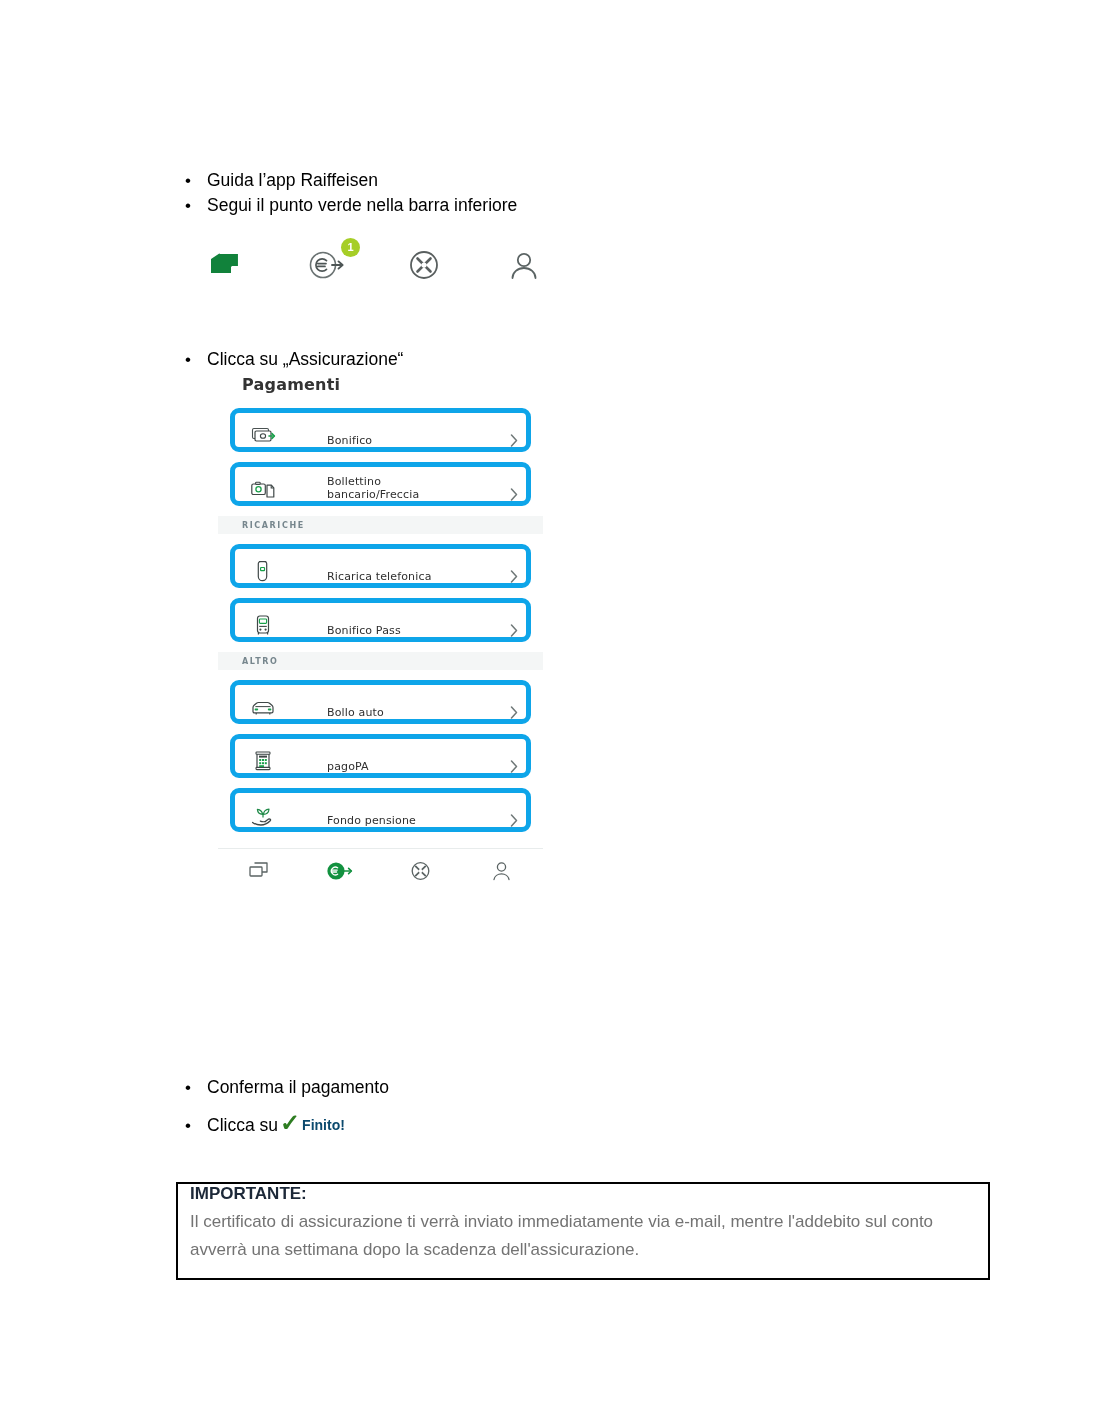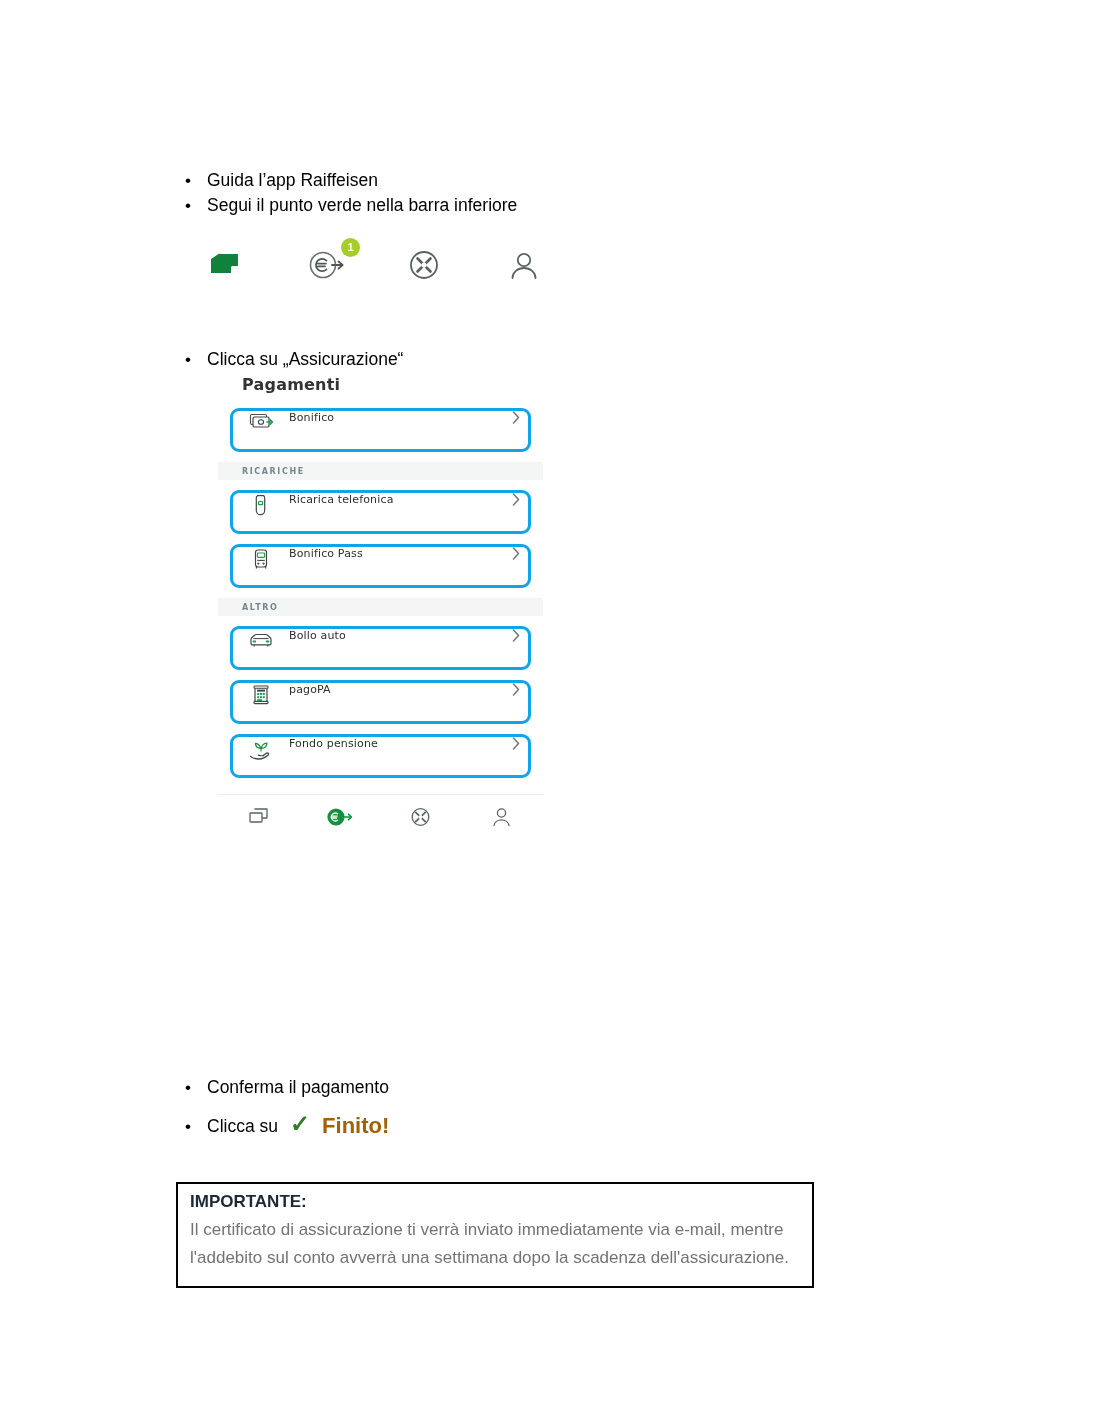--- a/index.html
+++ b/index.html
@@ -54,33 +54,33 @@
   }
   #bullet-apri   { left: 185px; top: 170px; }
   #bullet-segui  { left: 185px; top: 195px; }
   #bullet-clicca { left: 185px; top: 349px; }
   #bullet-conferma { left: 185px; top: 1077px; }
   #bullet-finito { left: 185px; top: 1113px; }
 
   .finito-wrap {
     display: flex;
     align-items: center;
-    gap: 12px;
+    gap: 2px;
   }
   .check-mark {
     color: #2e7d22;
     font-size: 24px;
     line-height: 1;
     font-weight: bold;
     transform: translateY(-2px);
   }
   .finito-label {
-    color: #a16207;
-    font-weight: bold;
-    font-size: 22px;
+    color: #0c4a6e;
+    font-weight: bold;
+    font-size: 14px;
   }
 
   
   .nav-strip {
     position: absolute;
     left: 205px;
     top: 240px;
     width: 350px;
     height: 52px;
   }
@@ -119,26 +119,27 @@
     font-weight: bold;
     color: #333333;
     letter-spacing: 0.2px;
     margin: 0 0 14px 24px;
     font-family: "DejaVu Sans", sans-serif;
   }
   .list-card {
     position: relative;
     margin: 0 12px 10px 12px;
     height: 44px;
-    border: 3px solid #0ea5e9;
+    border: 5px solid #0ea5e9;
     border-radius: 9px;
     background: #ffffff;
     display: flex;
-    align-items: flex-start;
+    align-items: flex-end;
     box-sizing: border-box;
+    gap: 36px;
   }
   .list-card .icon-slot {
     width: 56px;
     display: flex;
     align-items: center;
     justify-content: center;
     flex: 0 0 56px;
   }
   .list-card .item-label {
     flex: 1 1 auto;
@@ -193,24 +194,24 @@
     display: flex;
     align-items: center;
     justify-content: center;
   }
 
   
   .important-box {
     position: absolute;
     left: 176px;
     top: 1182px;
-    width: 638px;
+    width: 814px;
     box-sizing: border-box;
     border: 2px solid #000000;
-    padding: 8px 14px 14px 12px;
+    padding: 0 14px 14px 12px;
   }
   .important-title {
     font-size: 17px;
     font-weight: bold;
     color: #1c2838;
     margin-bottom: 4px;
   }
   .important-body {
     font-size: 17px;
     line-height: 28px;
@@ -300,20 +301,37 @@
         </svg>
       </span>
       <span class="item-label">Bonifico</span>
       <span class="chev">
         <svg width="8" height="13" viewBox="0 0 8 13">
             <path d="M1.5 1 L6.5 6.5 L1.5 12" fill="none" stroke="#6f7878" stroke-width="1.5" stroke-linecap="round" stroke-linejoin="round"></path>
           </svg>
       </span>
     </div>
 
+    <div class="list-card">
+      <span class="icon-slot">
+        <svg width="26" height="22" viewBox="0 0 26 22">
+          <rect x="1.8" y="5" width="13.5" height="10.5" rx="1.6" fill="#ffffff" stroke="#3f4747" stroke-width="1.2"></rect>
+          <rect x="5.6" y="3.2" width="4.6" height="2.2" rx="0.8" fill="#ffffff" stroke="#3f4747" stroke-width="1.1"></rect>
+          <circle cx="8.5" cy="10.3" r="2.6" fill="none" stroke="#19a04a" stroke-width="1.3"></circle>
+          <path d="M17 6.2 L21.4 6.2 L23.8 8.8 L23.8 18 L17 18 Z" fill="#ffffff" stroke="#3f4747" stroke-width="1.2" stroke-linejoin="round"></path>
+          <path d="M21.2 6.2 L21.2 9 L23.8 9" fill="none" stroke="#3f4747" stroke-width="1.1"></path>
+        </svg>
+      </span>
+      <span class="item-label">Bollettino bancario/Freccia</span>
+      <span class="chev">
+        <svg width="8" height="13" viewBox="0 0 8 13">
+            <path d="M1.5 1 L6.5 6.5 L1.5 12" fill="none" stroke="#6f7878" stroke-width="1.5" stroke-linecap="round" stroke-linejoin="round"></path>
+          </svg>
+      </span>
+    </div>
 
     <div class="section-band">
       <span>RICARICHE</span>
     </div>
 
     <div class="list-card">
       <span class="icon-slot">
         <svg width="26" height="24" viewBox="0 0 26 24">
           <path d="M9 2.5 L14.5 2.5 a2.2 2.2 0 0 1 2.2 2.2 L16.7 17.5 a4.2 4.2 0 0 1 -8.4 0 L8.3 4.7 a2.2 2.2 0 0 1 2.2 -2.2 Z" fill="#ffffff" stroke="#3f4747" stroke-width="1.2"></path>
           <rect x="10.6" y="8.5" width="3.9" height="3.2" rx="0.6" fill="none" stroke="#19a04a" stroke-width="1.2"></rect>

